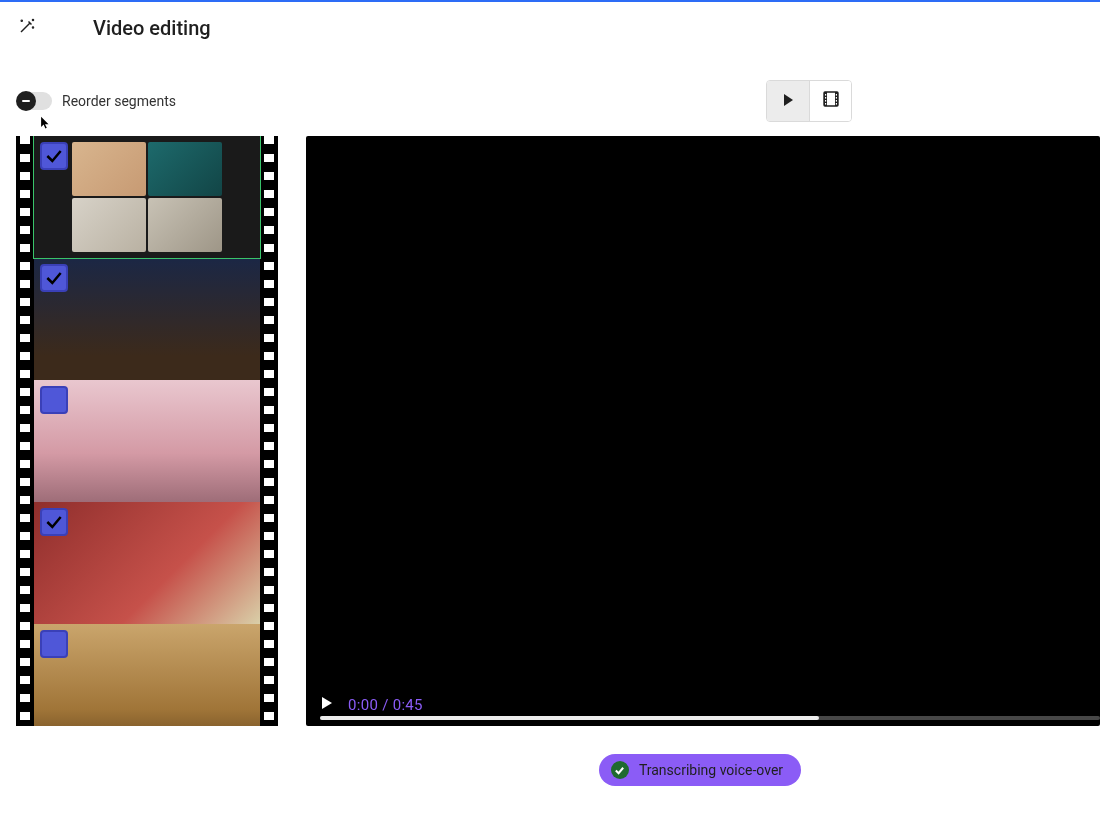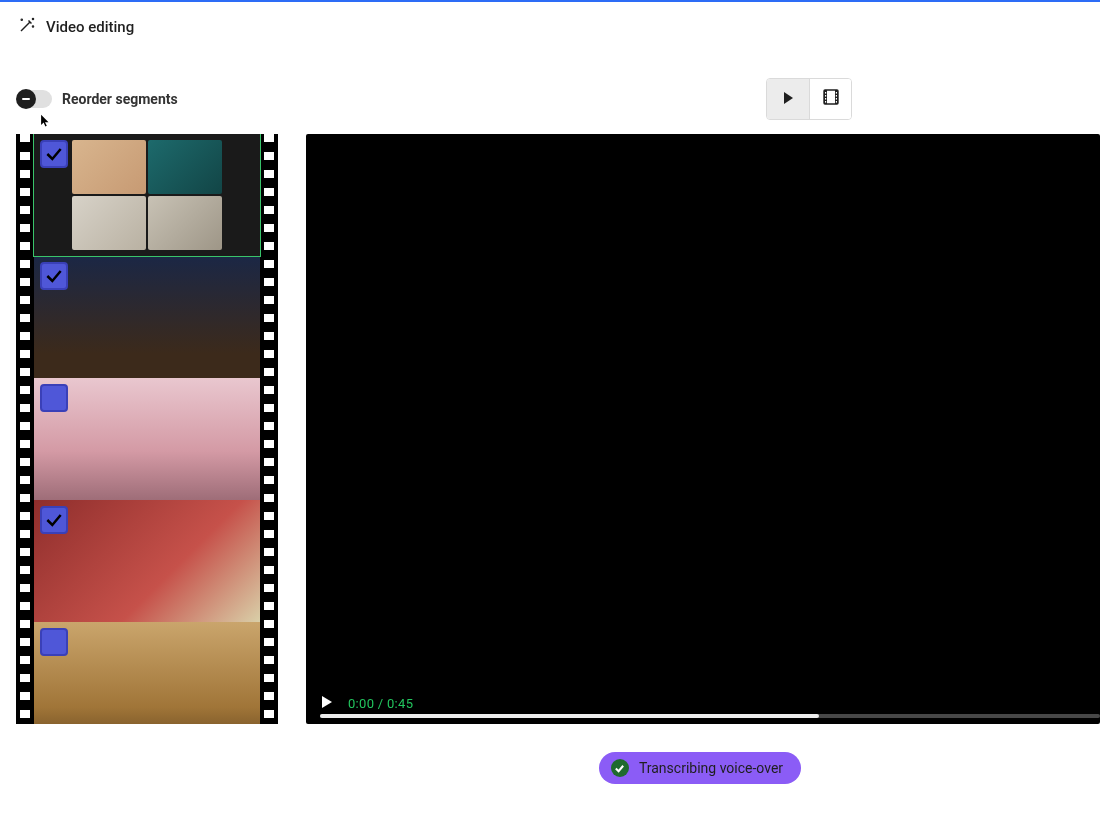--- a/index.html
+++ b/index.html
@@ -17,32 +17,32 @@
 
   
   .header {
     display: flex;
     align-items: center;
     gap: 10px;
     padding: 14px 18px 10px 18px;
   }
   .header svg { width: 18px; height: 18px; }
   .header-title {
-    font-size: 15px;
+    font-size: 20px;
     font-weight: 500;
     color: #1f1f1f;
+    margin-left: 47px;
   }
 
   
   .toolbar {
     display: flex;
     align-items: center;
     justify-content: space-between;
     padding: 30px 18px 10px 18px;
-    font-weight: bold;
   }
   .toolbar-left {
     display: flex;
     align-items: center;
     gap: 10px;
     position: relative;
   }
   .toggle {
     width: 34px;
     height: 18px;
@@ -191,22 +191,22 @@
     border-radius: 2px;
   }
   .player-controls {
     position: absolute;
     left: 0; right: 0; bottom: 0;
     height: 42px;
     display: flex;
     align-items: center;
     gap: 14px;
     padding: 0 14px;
-    color: #22c55e;
-    font-size: 13px;
+    color: #8b5cf6;
+    font-size: 15px;
   }
   .player-controls .play { cursor: pointer; }
   .player-controls .time { letter-spacing: 0.3px; }
   .progress {
     position: absolute;
     left: 14px;
     right: 0;
     bottom: 6px;
   }
   .progress-track {

